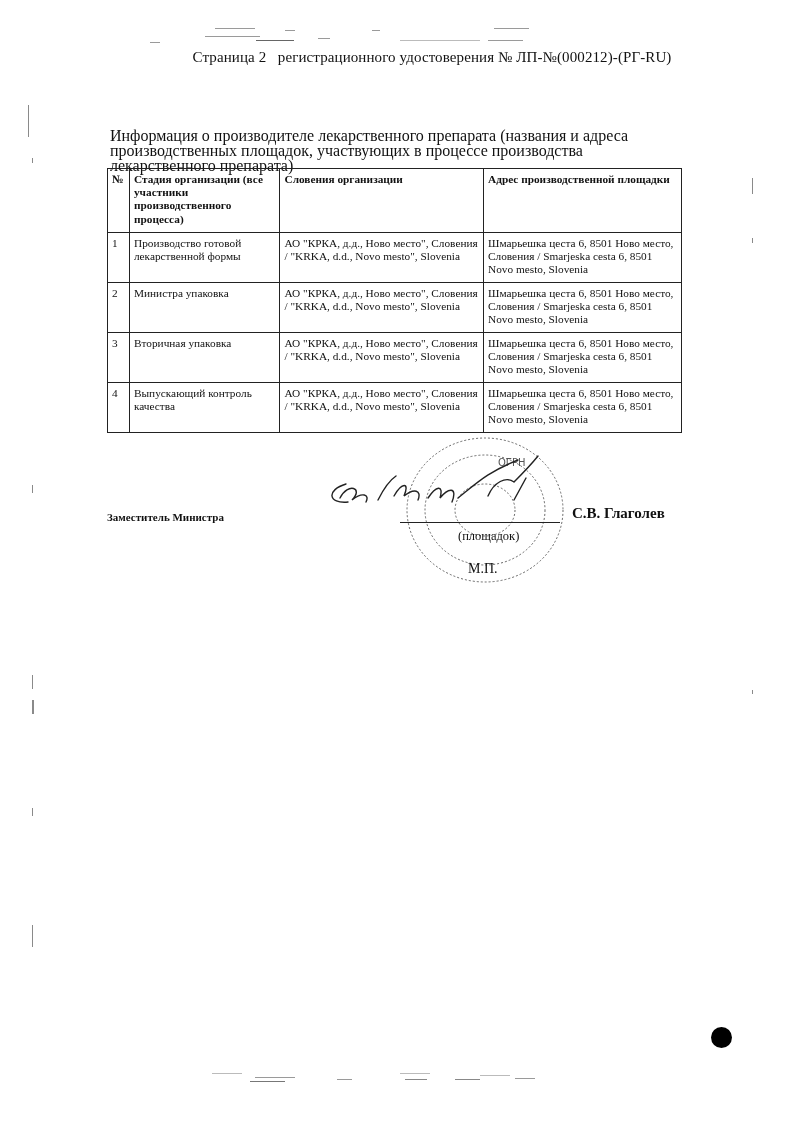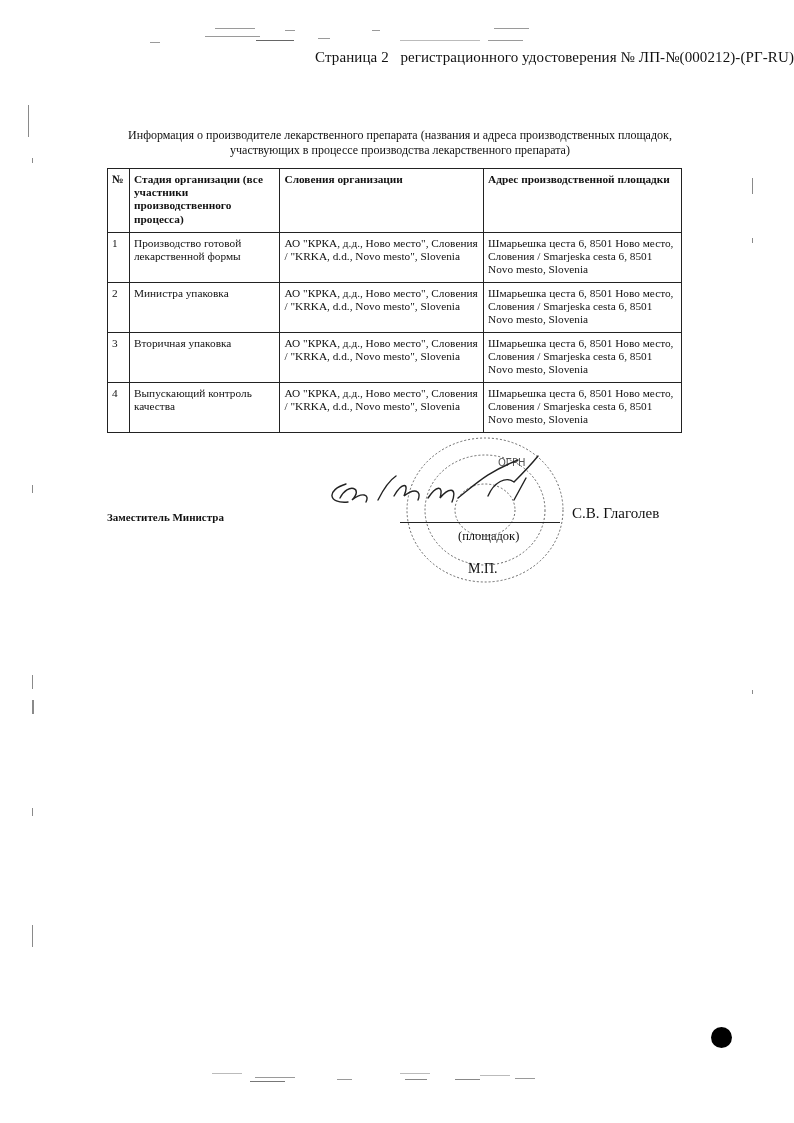--- a/index.html
+++ b/index.html
@@ -3,48 +3,48 @@
 <meta charset="utf-8">
 <style>
   html, body { margin: 0; padding: 0; background: #ffffff; }
   body {
     width: 794px; height: 1123px; position: relative; overflow: hidden;
     font-family: "Liberation Serif", "DejaVu Serif", serif; color: #111;
   }
   .scan-noise { position: absolute; background: #9a9a9a; height: 1px; }
   .margin-mark { position: absolute; background: #8a8a8a; width: 1px; }
   .page-header {
-    position: absolute; top: 49px; left: 0; width: 794px; text-align: right;
+    position: absolute; top: 49px; left: 0; width: 794px; text-align: center;
     font-size: 15px; letter-spacing: 0.1px;
   }
   .page-header span { padding-left: 70px; }
   .intro {
     position: absolute; top: 128px; left: 110px; width: 580px;
-    text-align: center; font-size: 12px; line-height: 15px;
+    font-size: 16px; line-height: 15px;
   }
   table.mfg {
     position: absolute; top: 168px; left: 107px; width: 575px;
     border-collapse: collapse; font-size: 11.3px; line-height: 13.2px;
   }
   table.mfg td, table.mfg th {
     border: 1.3px solid #222; vertical-align: top; text-align: left;
     padding: 4px 4px 3px 4px;
   }
   table.mfg th { font-weight: bold; height: 56px; }
   table.mfg td { height: 42px; }
   .c-num { width: 13px; }
   .c-stage { width: 142px; }
   .c-org { width: 196px; }
   .c-addr { width: 190px; margin-left: 15px; }
   .sign-row { position: absolute; top: 505px; left: 0; width: 794px; }
   .sign-title {
     position: absolute; left: 107px; top: 6px; font-weight: bold; font-size: 11px;
   }
   .sign-name {
-    position: absolute; left: 572px; top: 0px; font-weight: normal; font-size: 15px;
+    position: absolute; left: 572px; top: 0px; font-weight: bold; font-size: 15px;
   }
   .sign-line {
     position: absolute; left: 400px; top: 17px; width: 160px; height: 1px; background: #222;
   }
   .sign-caption {
     position: absolute; left: 458px; top: 24px; font-size: 12.5px;
   }
   .stamp-label {
     position: absolute; left: 468px; top: 56px; font-size: 14px;
   }

